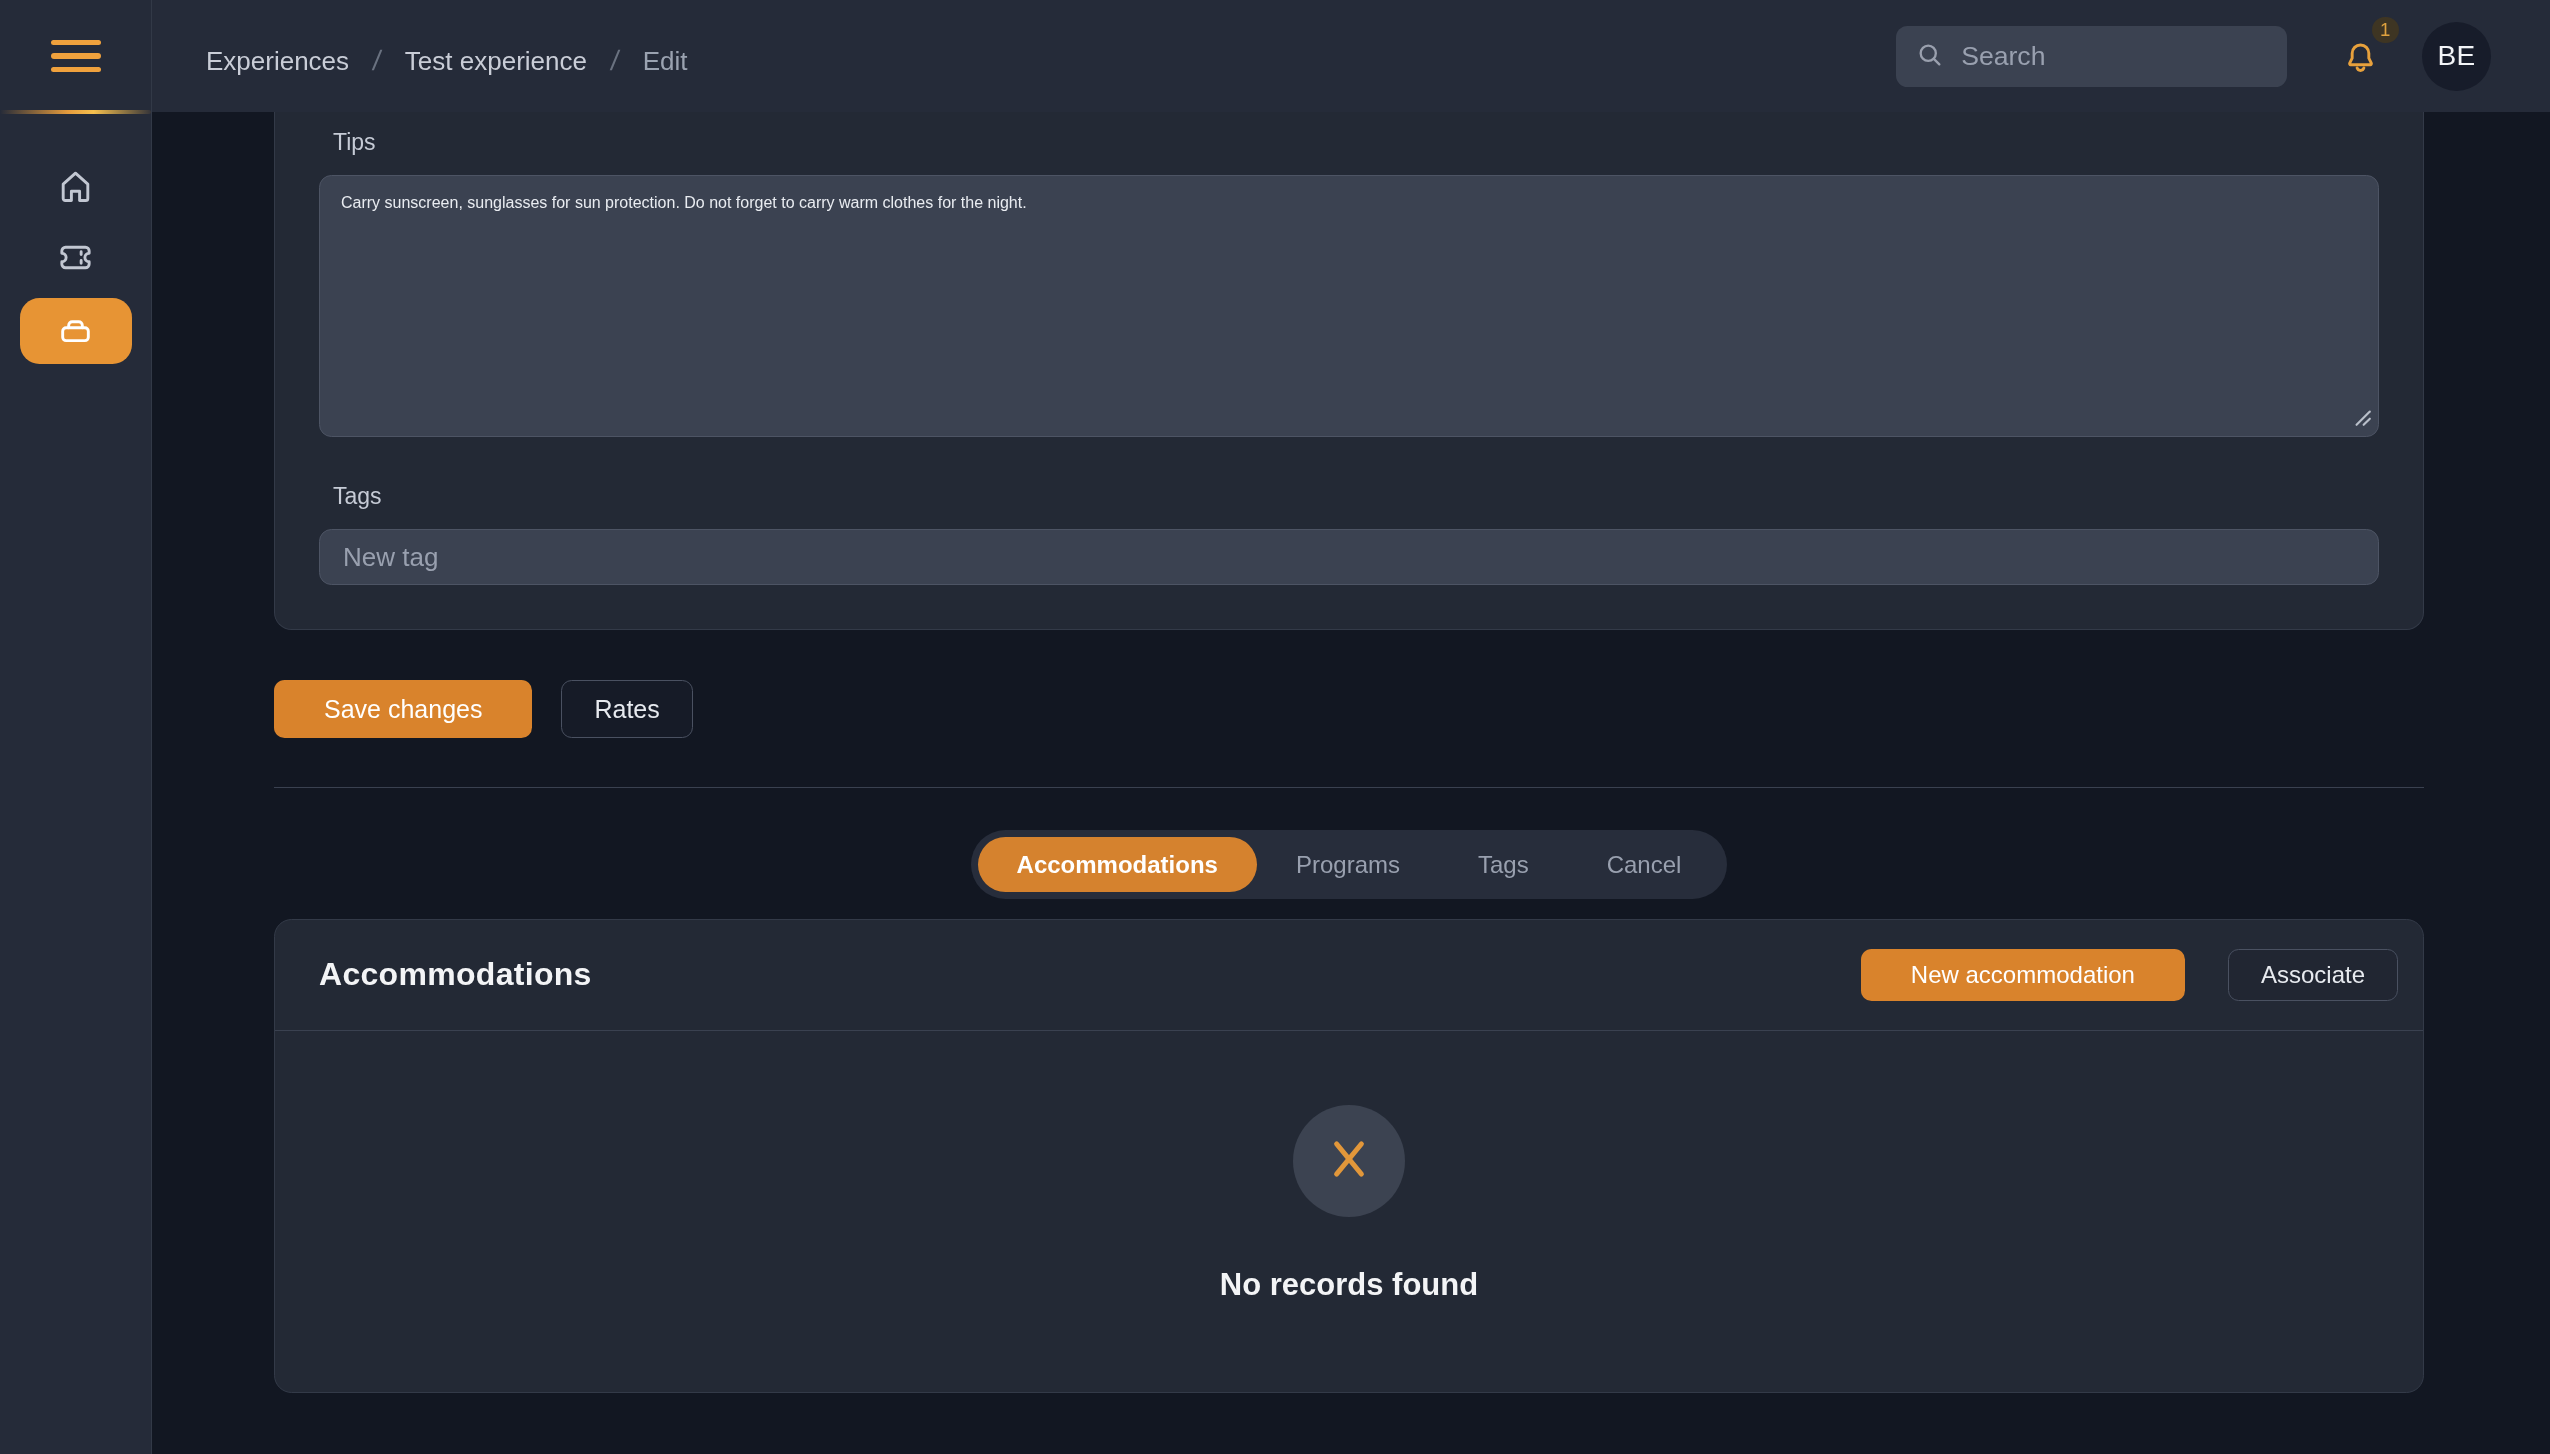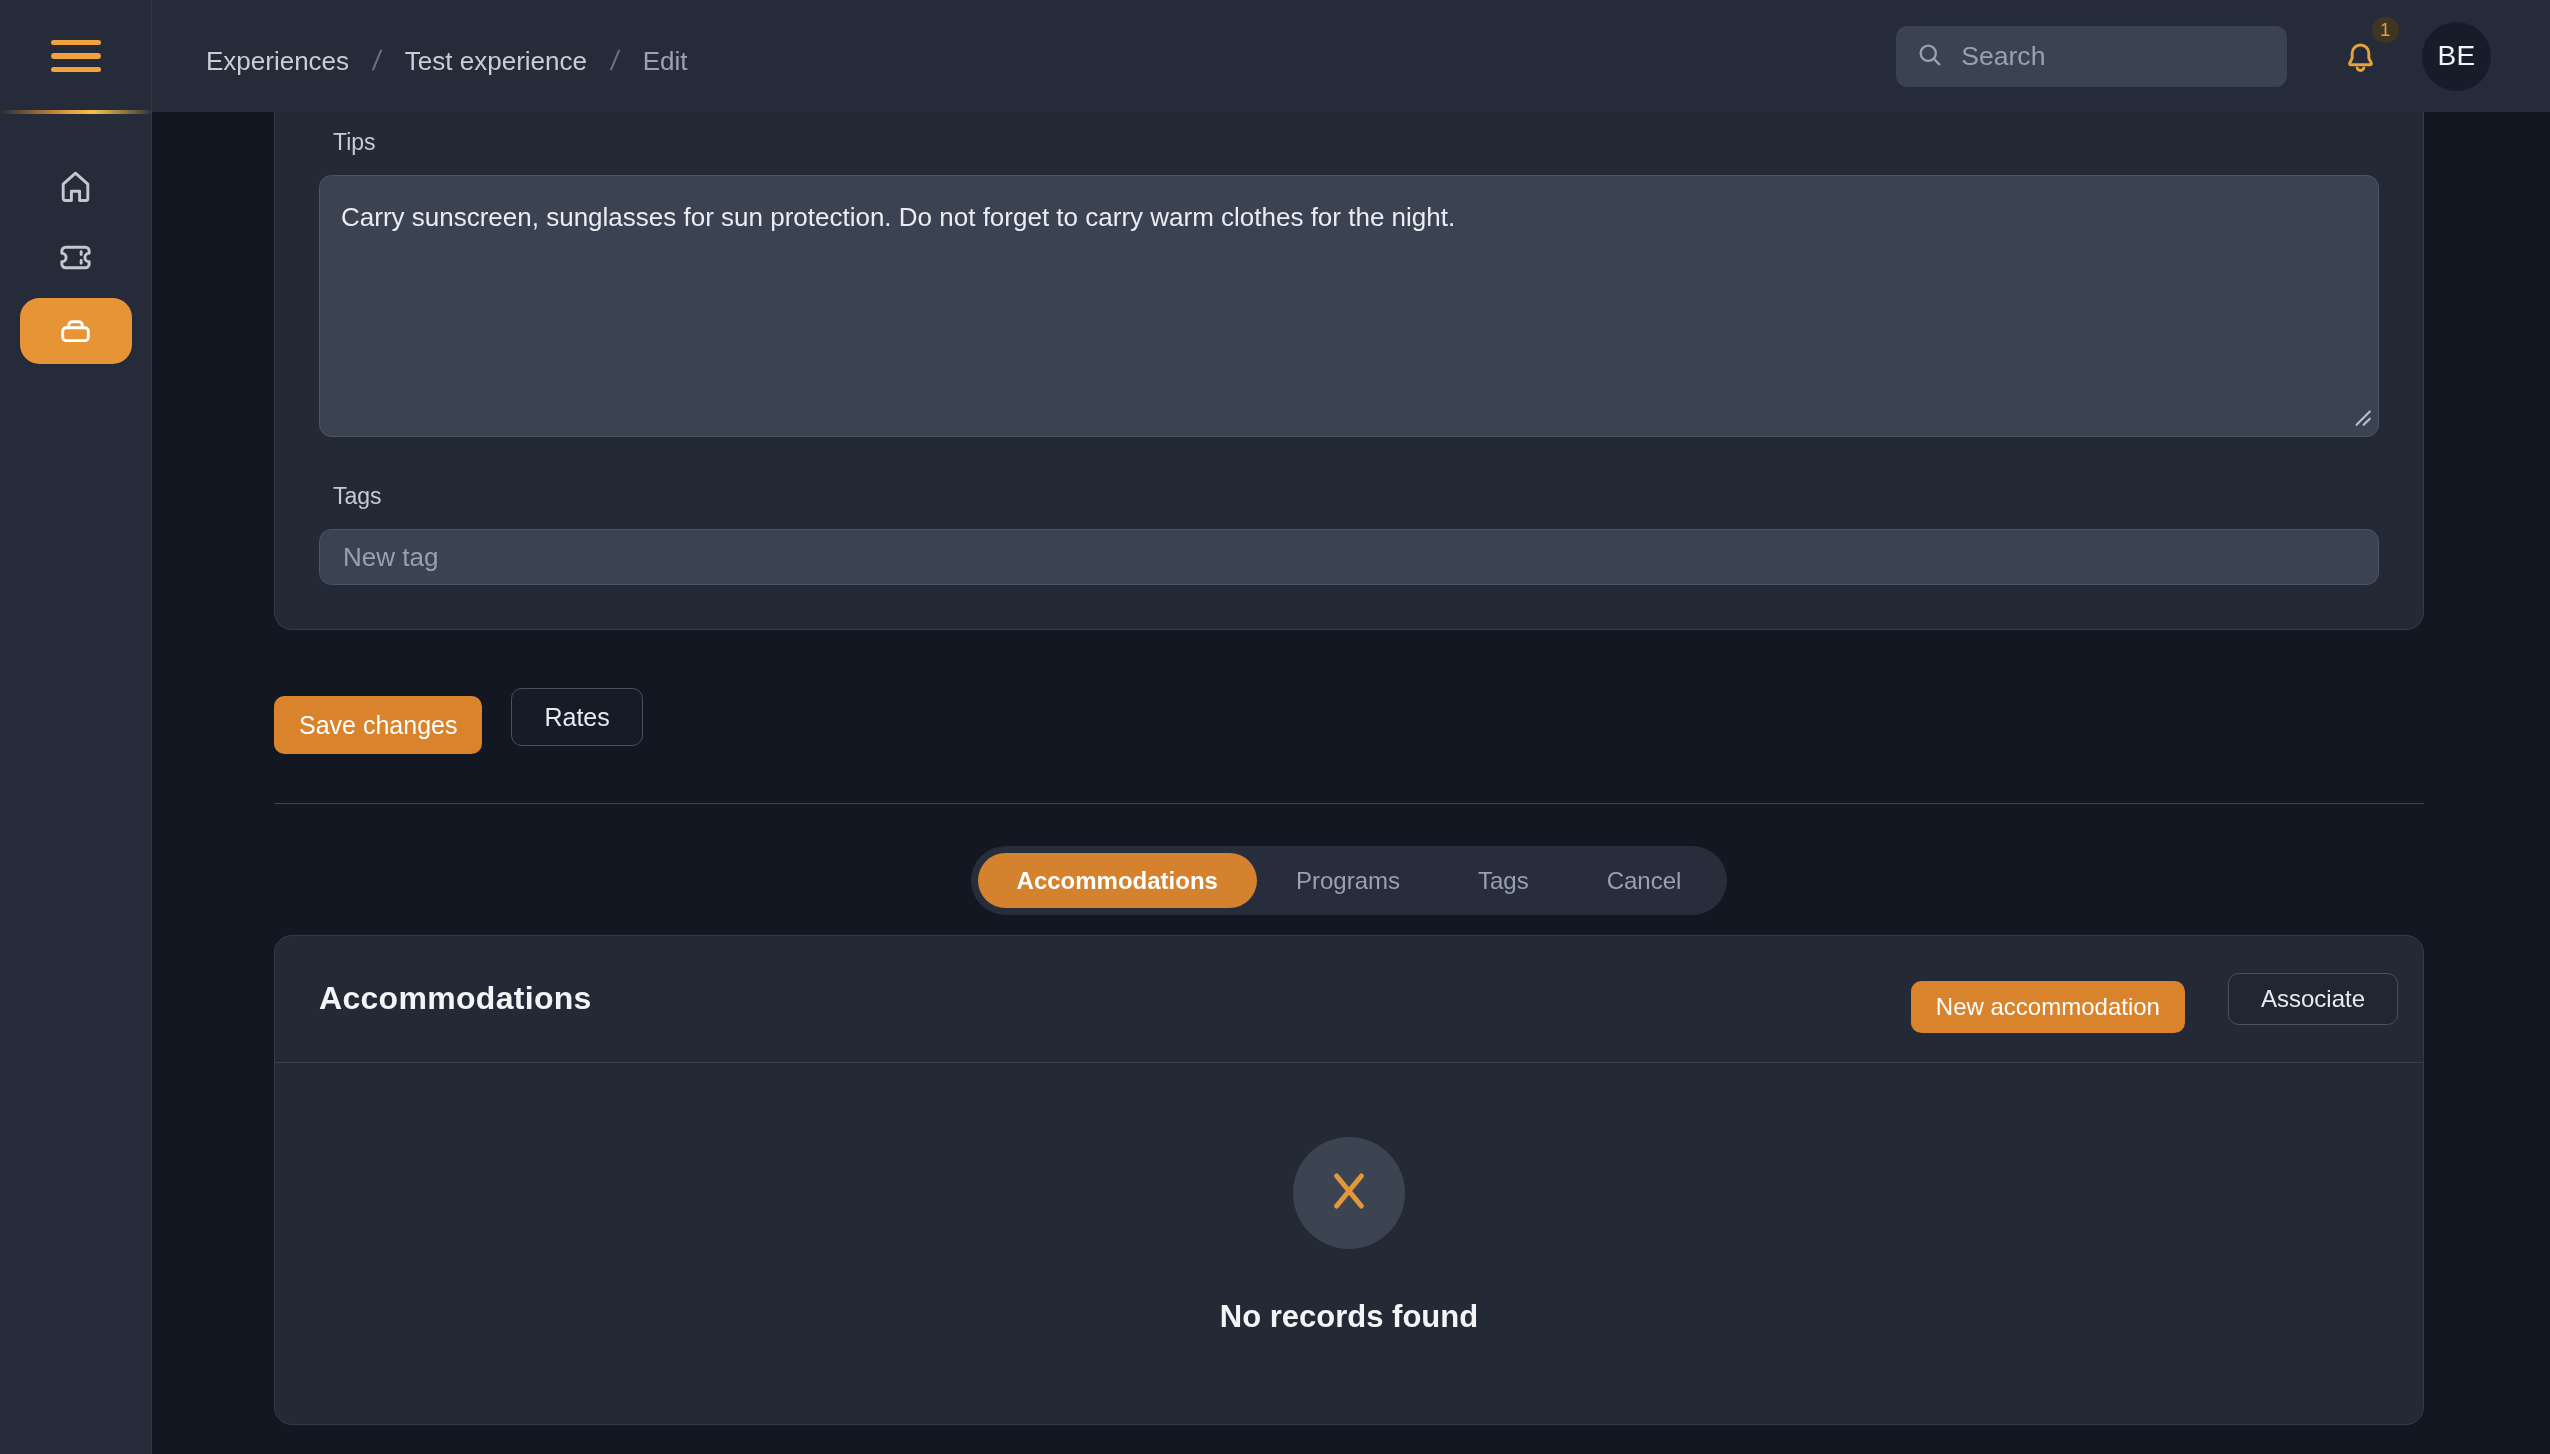--- a/index.html
+++ b/index.html
@@ -105,40 +105,40 @@
     border:0.9px solid var(--card-border);
     border-top:none;
     border-radius:0 0 17.7px 17.7px;
     padding:17px 44px 44px 44px;
   }
   .field-label{display:block;font-size:23px;color:var(--label);margin-left:14px;}
   .textarea-wrap{position:relative;margin-top:18.6px;}
   .textarea-wrap textarea{
     display:block;width:100%;height:262px;resize:none;
     background:var(--input-bg);border:0.9px solid var(--input-border);border-radius:12.4px;
-    padding:23px 21px;font-family:"Liberation Sans",sans-serif;
-    font-size:26px;line-height:1.45;color:#E9ECF1;outline:none;
+    padding:15px 21px;font-family:"Liberation Sans",sans-serif;
+    font-size:16px;line-height:1.45;color:#E9ECF1;outline:none;
   }
   .resize-grip{position:absolute;right:6.2px;bottom:6.2px;pointer-events:none;}
   .tags-label{margin-top:46px;}
   .tag-input{
     display:block;width:100%;height:56px;margin-top:19.5px;
     background:var(--input-bg);border:0.9px solid var(--input-border);border-radius:12.4px;
     padding:0 23px;font-family:"Liberation Sans",sans-serif;
     font-size:26px;color:#E9ECF1;outline:none;
   }
   .tag-input::placeholder{color:var(--muted);}
 
   .actions{display:flex;align-items:center;gap:29px;margin-top:50px;}
   .btn{
     height:58px;border-radius:10.6px;border:none;cursor:pointer;
     font-family:"Liberation Sans",sans-serif;font-size:25px;color:#FFFFFF;
     display:inline-flex;align-items:center;justify-content:center;
   }
-  .btn-primary{background:#D9832C;padding:0 25px;margin-top:16px;}
+  .btn-primary{background:#D9832C;padding:0 50px;}
   .btn-outline{
     background:rgba(30,36,48,.4);border:0.9px solid #4A5161;color:#E7EAEF;padding:0 32px;
   }
 
   .section-divider{border:none;border-top:0.9px solid var(--divider);margin-top:49px;}
 
   .tabs-row{display:flex;justify-content:center;margin-top:42px;}
   .tabbar{
     display:flex;align-items:center;background:var(--tabbar-bg);
     border-radius:35px;padding:7px;height:69px;

